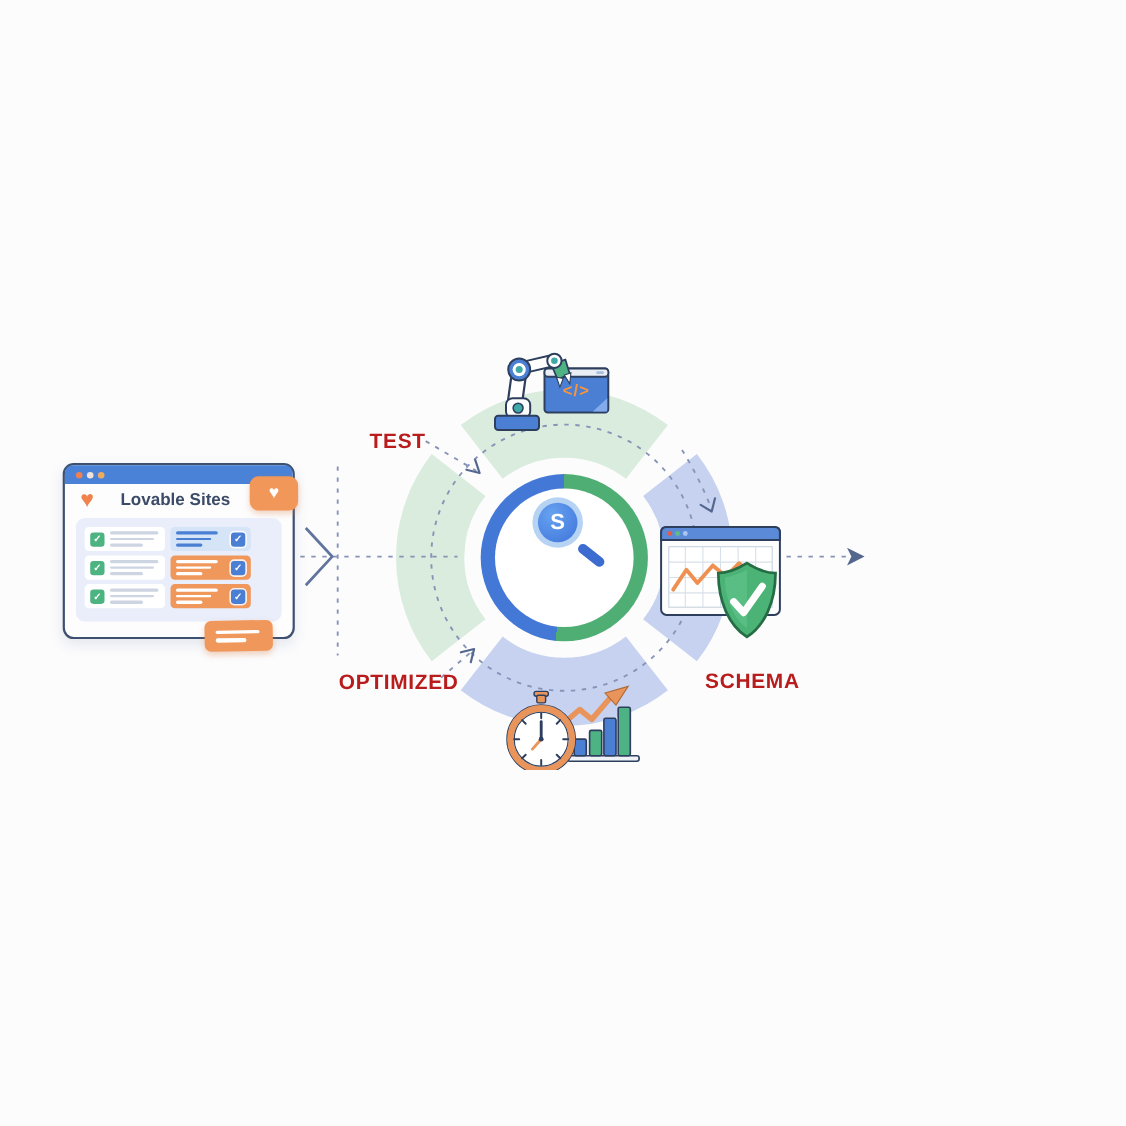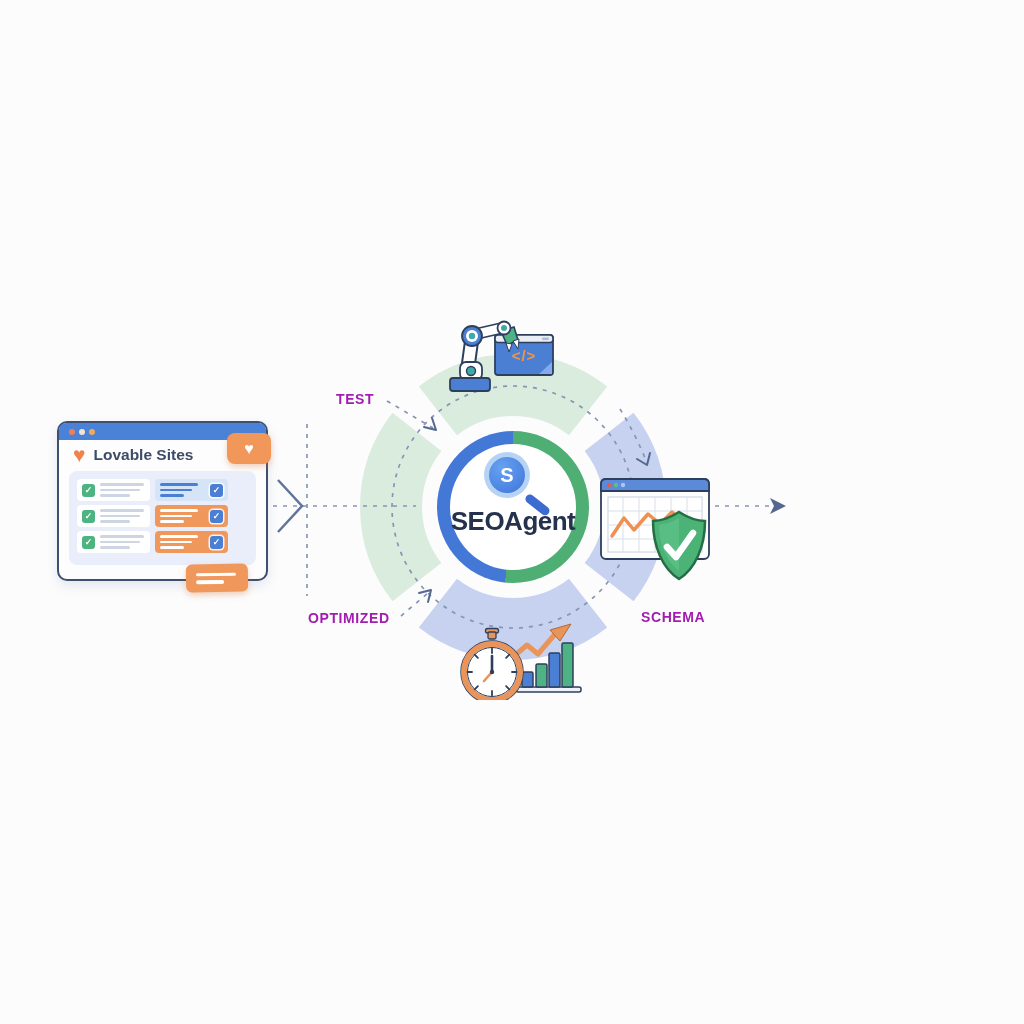--- a/index.html
+++ b/index.html
@@ -24,37 +24,37 @@
   .lens-core{position:absolute;inset:5px;border-radius:50%;
     background:radial-gradient(circle at 35% 30%,#66a2f0,#3f74da);
     display:flex;align-items:center;justify-content:center;
     color:#fff;font-size:20px;font-weight:bold;}
   .lens-handle{left:89px;top:62px;width:28px;height:9px;background:#3c6cd0;border-radius:5px;
     transform:rotate(38deg);transform-origin:2px 50%;}
   .center-label{left:0;width:152px;top:75px;text-align:center;
     font-size:26px;font-weight:bold;color:#25324e;letter-spacing:-0.5px;}
 
   
-  .stage-label{position:absolute;font-size:14px;font-weight:bold;color:#a21caf;letter-spacing:0.6px;}
+  .stage-label{position:absolute;font-size:19px;font-weight:bold;color:#b91c1c;letter-spacing:0.6px;}
   .lbl-test{left:336px;top:391px;}
   .lbl-validate{left:308px;top:610px;}
   .lbl-monitor{left:641px;top:609px;}
 
   
   .lw{position:absolute;left:57px;top:421px;width:207px;height:156px;background:#fdfdfe;
     border:2px solid #3d5070;border-radius:10px;box-shadow:0 5px 12px rgba(60,80,120,.12);}
   .lw-titlebar{position:absolute;left:0;top:0;right:0;height:17px;background:#4a82d8;
     border-radius:7px 7px 0 0;}
   .dot{position:absolute;top:6px;width:6px;height:6px;border-radius:50%;}
   .dot1{left:10px;background:#ee8051;}
   .dot2{left:20px;background:#f2e3da;}
   .dot3{left:30px;background:#eeab5e;}
   .lw-head{position:absolute;left:14px;top:22px;display:flex;align-items:center;gap:8px;}
   .lw-heart{color:#f0824e;font-size:21px;line-height:20px;}
-  .lw-title{font-size:15.5px;font-weight:bold;color:#3c4c68;}
+  .lw-title{font-size:15.5px;font-weight:bold;color:#3c4c68;margin-left:16px;}
   .badge-tr{position:absolute;left:168px;top:10px;width:44px;height:31px;background:#f09759;
     border-radius:8px;display:flex;align-items:center;justify-content:center;
     box-shadow:0 3px 6px rgba(220,130,70,.35);color:#fff;font-size:16px;}
   .lw-panel{position:absolute;left:10px;top:48px;width:187px;height:94px;background:#e9eefa;border-radius:8px;}
   .row{position:absolute;width:73px;height:22px;border-radius:4px;display:flex;align-items:center;padding:0 5px;box-sizing:border-box;gap:5px;}
   .l-row{left:8px;background:#fff;}
   .r-row{left:86px;}
   .row-y1{top:8px;}.row-y2{top:34px;}.row-y3{top:60px;}
   .chk{width:13px;height:13px;border-radius:3px;display:flex;align-items:center;justify-content:center;
     color:#fff;font-size:9px;font-weight:bold;flex:none;}
@@ -118,21 +118,20 @@
       <path d="M647 465 L 637 459 M647 465 L 650 453"></path>
     </g>
     <polygon points="786,506 770,498 774,506 770,514" fill="#54688f"></polygon>
   </svg>
 
   <div class="center-ring">
     <div class="lens abs">
       <div class="lens-core">S</div>
     </div>
     <div class="lens-handle abs"></div>
-    <div class="center-label abs">SEOAgent</div>
   </div>
 
   <svg class="abs" style="left:443px;top:303px;" width="125" height="105" viewBox="0 0 125 105">
     <path d="M25 64 L29 35" stroke="#2e3f5e" stroke-width="15" stroke-linecap="round" fill="none"></path>
     <path d="M25 64 L29 35" stroke="#fff" stroke-width="11" stroke-linecap="round" fill="none"></path>
     <rect x="17" y="59" width="22" height="18" rx="6" fill="#fff" stroke="#2e3f5e" stroke-width="1.8"></rect>
     <circle cx="28" cy="68" r="4.5" fill="#3fa9a8" stroke="#2e3f5e" stroke-width="1.4"></circle>
     <rect x="7" y="75" width="40" height="13" rx="3" fill="#4a7fd4" stroke="#2e3f5e" stroke-width="1.8"></rect>
     <path d="M33 31 L59 25" stroke="#2e3f5e" stroke-width="12" stroke-linecap="round" fill="none"></path>
     <path d="M33 31 L59 25" stroke="#fff" stroke-width="8.5" stroke-linecap="round" fill="none"></path>

